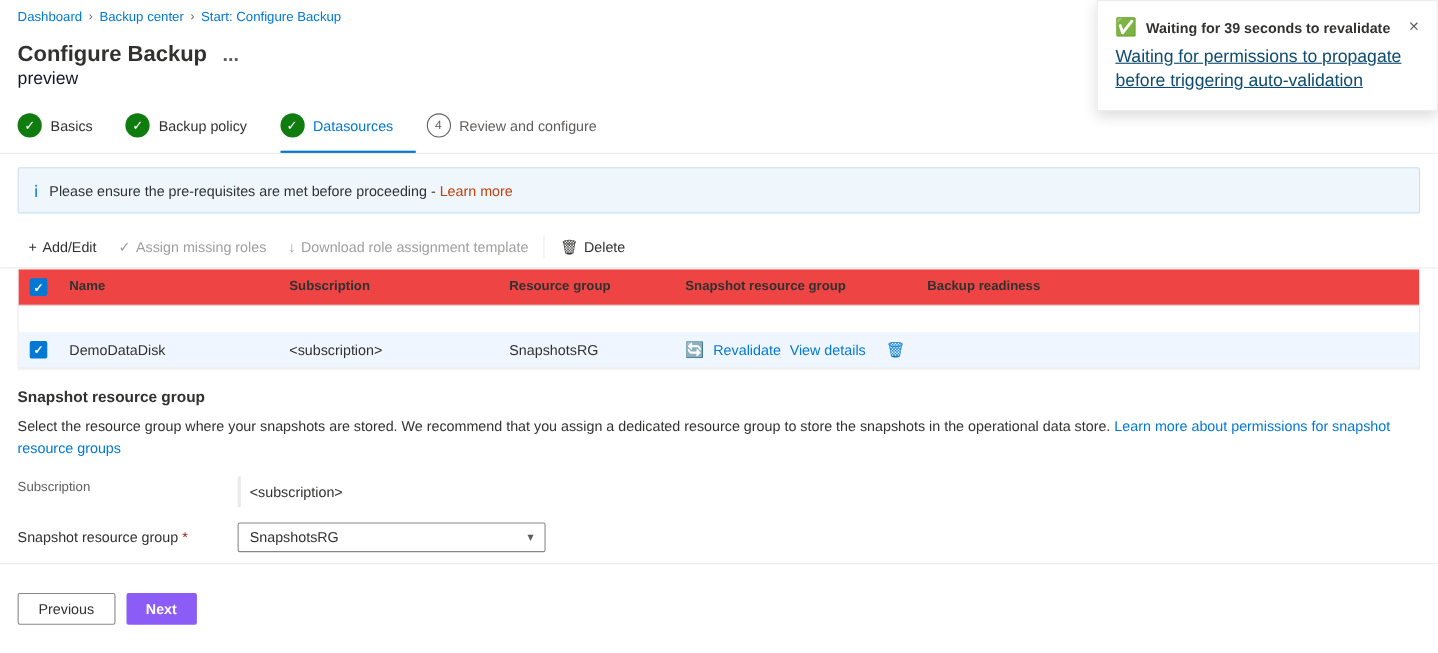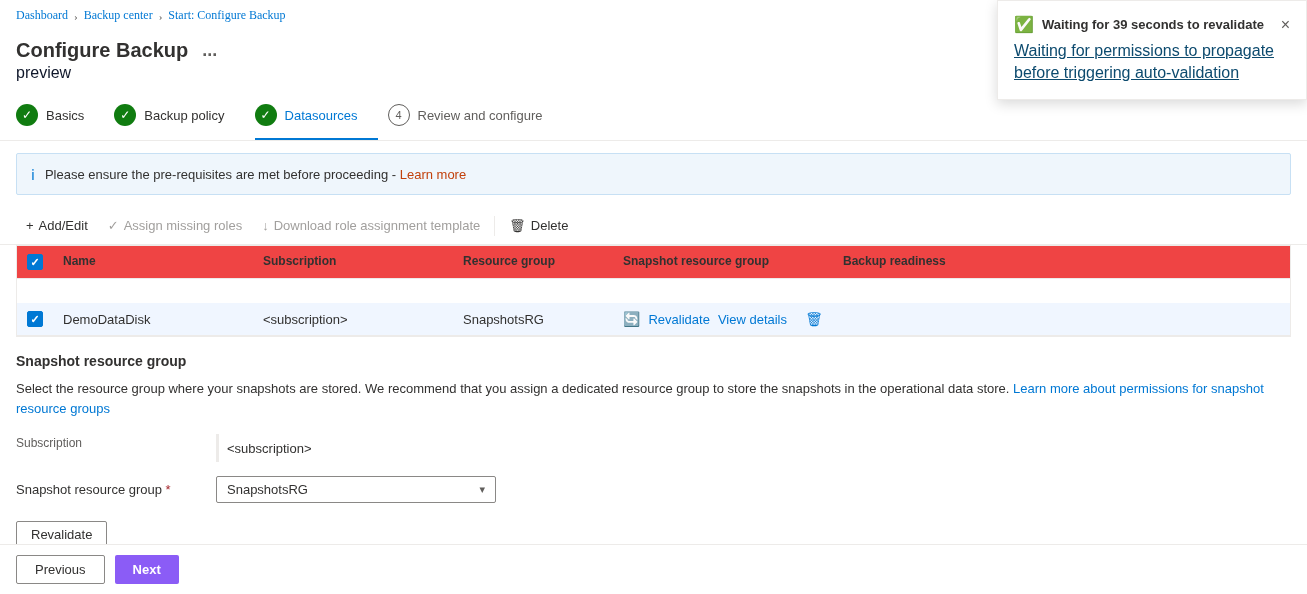--- a/index.html
+++ b/index.html
@@ -1,19 +1,19 @@
 <!DOCTYPE html>
 <html><head>
   <meta charset="utf-8">
   <style>
     * { box-sizing: border-box; margin: 0; padding: 0; }
     body { font-family: 'Segoe UI', Arial, sans-serif; font-size: 13px; color: #323130; background: #fff; overflow-x: hidden; }
 
     
-    .breadcrumb { display: flex; align-items: center; gap: 6px; padding: 8px 16px; font-size: 12px; color: #605e5c; font-family: Liberation Serif, serif; }
+    .breadcrumb { display: flex; align-items: center; gap: 6px; padding: 8px 16px; font-size: 12px; color: #605e5c; }
     .breadcrumb a { color: #0078d4; text-decoration: none; }
     .breadcrumb-sep { color: #605e5c; font-size: 11px; }
 
     
     .page-header { padding: 6px 16px 10px; display: flex; align-items: center; gap: 10px; }
     .page-title { font-size: 20px; font-weight: 600; color: #323130; }
     .page-subtitle { font-size: 16px; color: #0f172a; margin-top: 1px; }
     .more-icon { cursor: pointer; padding: 4px 6px; color: #605e5c; font-size: 18px; font-weight: bold; line-height: 1; }
 
     
@@ -80,21 +80,21 @@
     .dropdown-chevron { font-size: 11px; color: #605e5c; }
 
     
     .revalidate-btn { border: 1px solid #8a8886; background: #fff; padding: 5px 14px; font-size: 13px; cursor: pointer; border-radius: 2px; color: #323130; margin-top: 8px; }
 
     
     .sub-line { display: flex; align-items: center; gap: 0; padding: 4px 0; }
     .sub-line-bar { width: 3px; height: 28px; background: #edebe9; margin-right: 8px; }
 
     
-    .bottom-bar { position: fixed; bottom: 0; left: 0; right: 0; background: #fff; border-top: 1px solid #edebe9; padding: 10px 16px; display: flex; gap: 10px; }
+    .bottom-bar { position: fixed; bottom: 0; left: 0; right: 0; background: #fff; border-top: 1px solid #edebe9; padding: 26px 16px; display: flex; gap: 10px; }
     .btn-primary { background: #8b5cf6; color: #fff; border: none; padding: 6px 18px; font-size: 13px; border-radius: 2px; cursor: pointer; font-weight: 600; }
     .btn-secondary { background: #fff; color: #323130; border: 1px solid #8a8886; padding: 6px 18px; font-size: 13px; border-radius: 2px; cursor: pointer; }
 
     
     .toast { position: fixed; top: 0; right: 0; width: 310px; background: #fff; border: 1px solid #edebe9; box-shadow: 0 4px 12px rgba(0,0,0,0.15); padding: 14px 16px; z-index: 1000; }
     .toast-header { display: flex; align-items: center; justify-content: space-between; margin-bottom: 6px; }
     .toast-title { display: flex; align-items: center; gap: 8px; font-size: 13px; font-weight: 600; color: #323130; }
     .toast-check { color: #107c10; font-size: 16px; }
     .toast-close { background: none; border: none; cursor: pointer; color: #605e5c; font-size: 16px; padding: 0; }
     .toast-body { font-size: 16px; color: #0c4a6e; line-height: 1.4; text-decoration: underline; }

